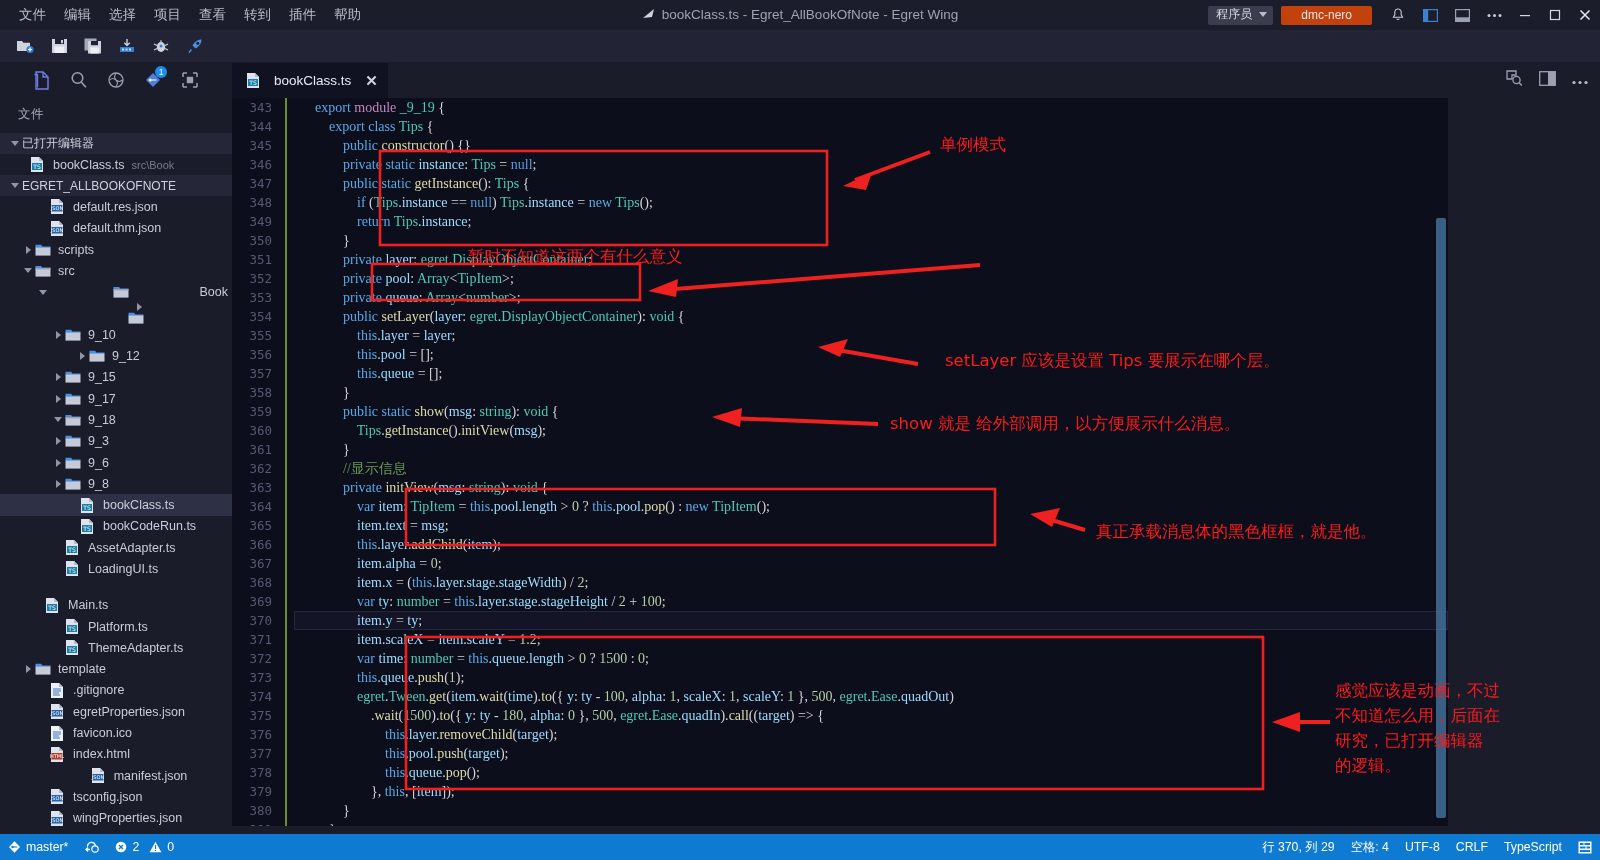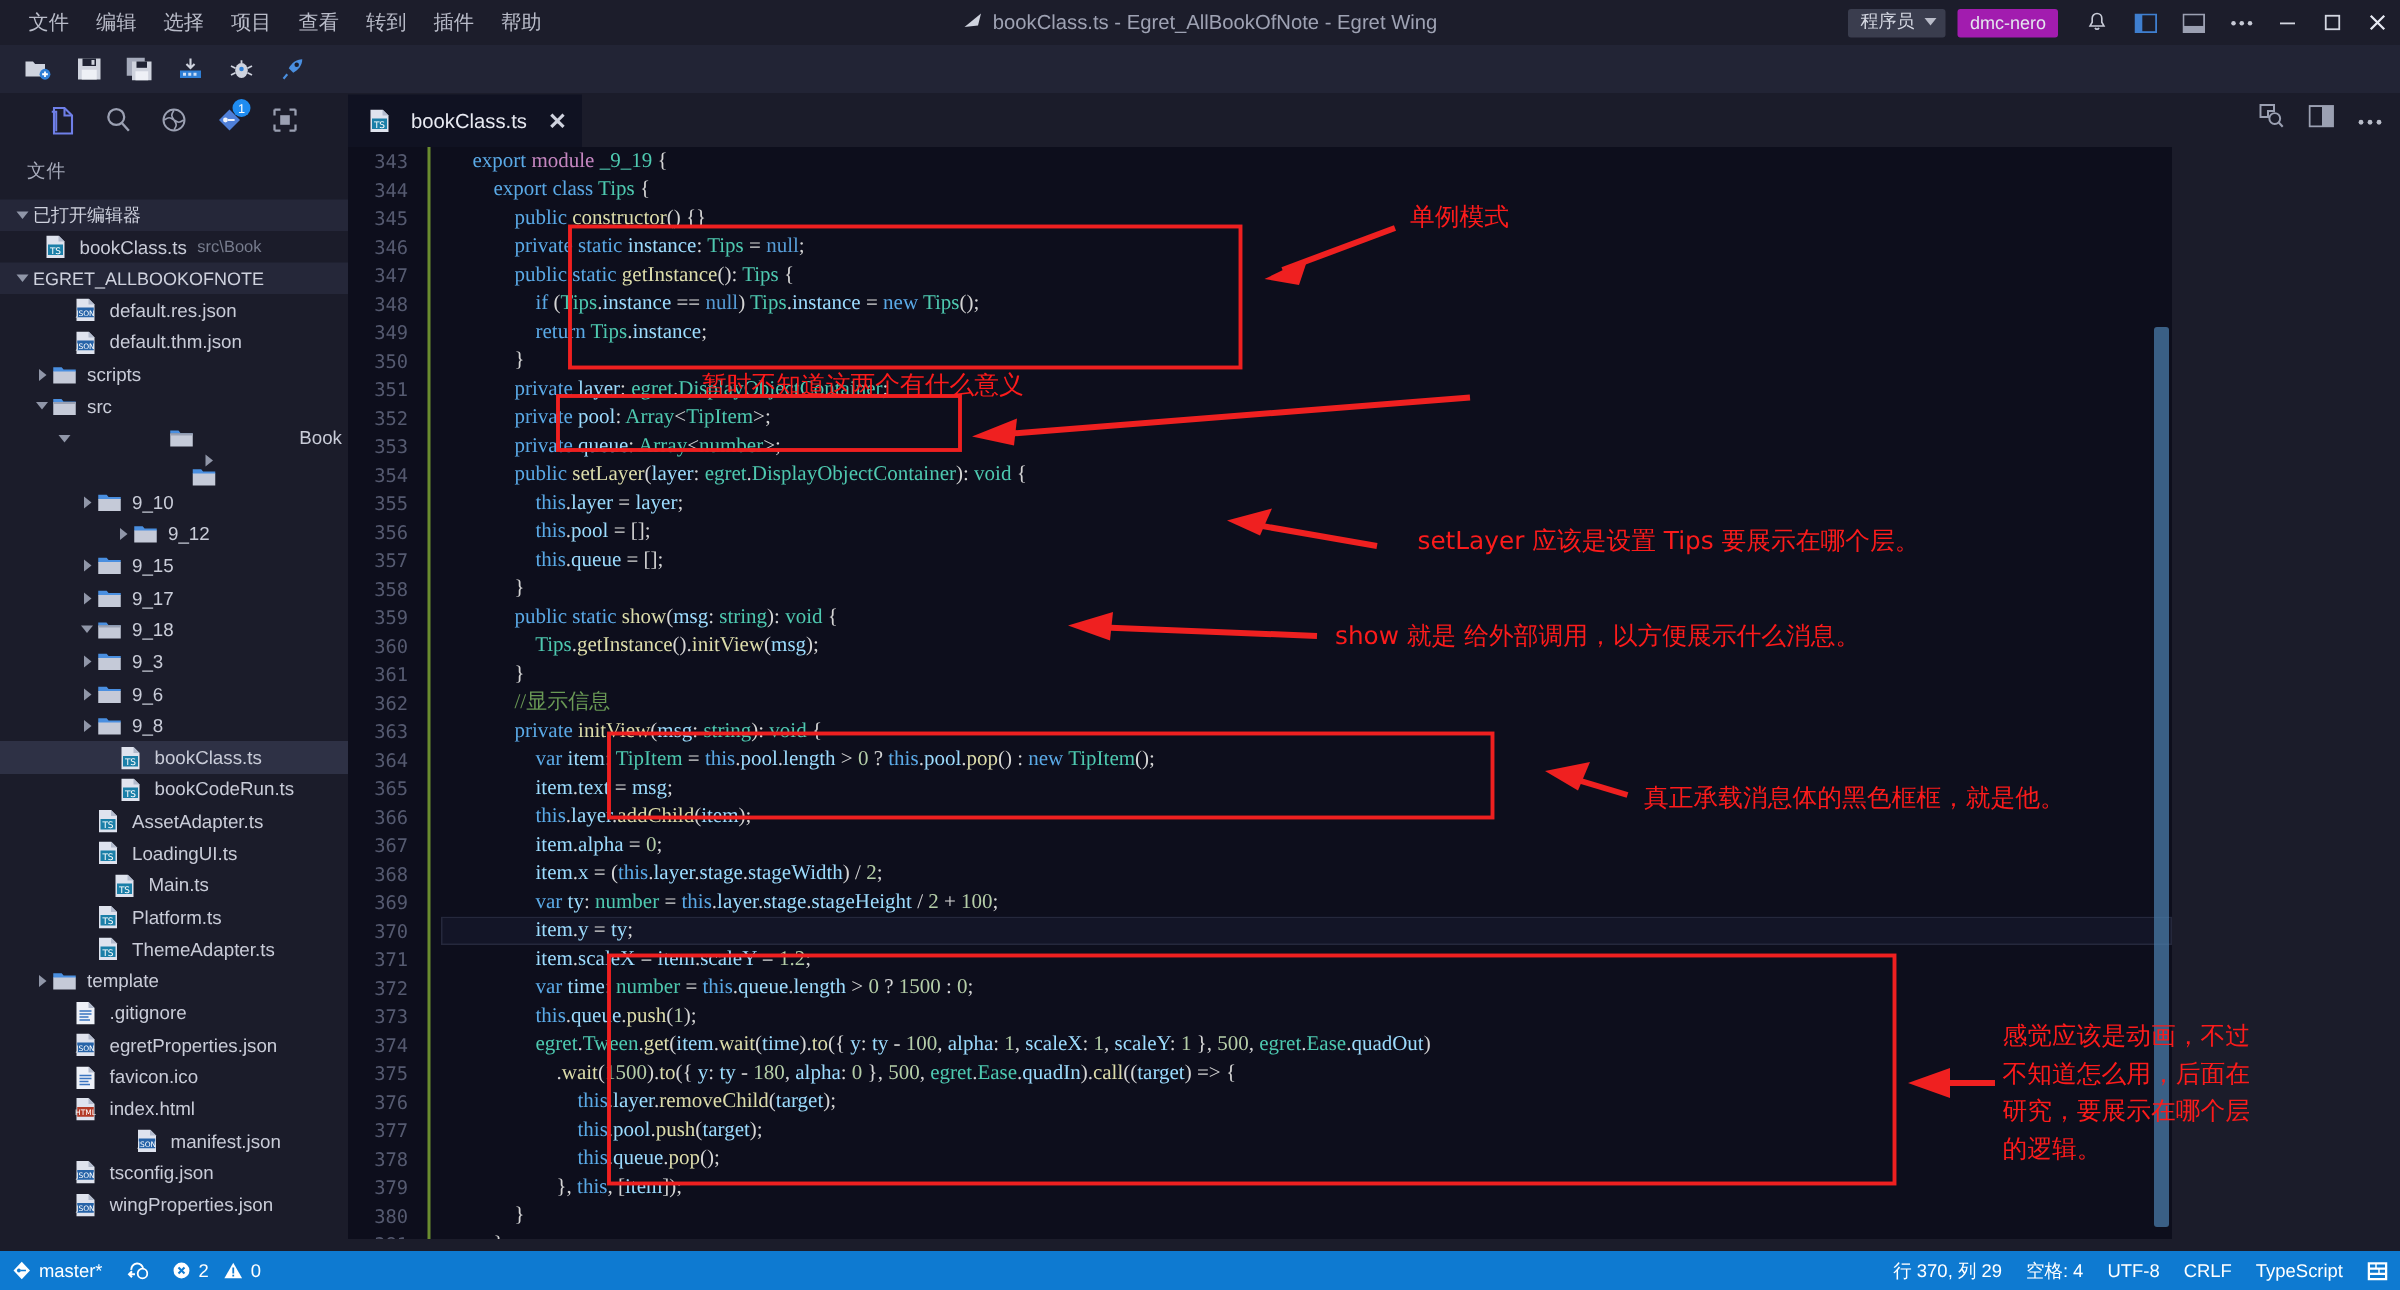--- a/index.html
+++ b/index.html
@@ -32,22 +32,22 @@
   #title-right {
     position: absolute; right: 0; top: 0; height: 30px;
     display: flex; align-items: center; gap: 0px;
   }
   .badge-select {
     background: #3a3d4e; color: #d6d9e3; font-size: 12px;
     padding: 2px 6px 3px 8px; border-radius: 2px; margin-right: 8px;
     display: flex; align-items: center; gap: 7px; height: 19px;
   }
   .badge-user {
-    background: #a21caf; color: #e4e6ee; font-size: 12px;
-    padding: 3px 8px; border-radius: 2px; margin-right: 10px; height: 19px;
+    background: #c2410c; color: #e4e6ee; font-size: 12px;
+    padding: 3px 20px; border-radius: 2px; margin-right: 10px; height: 19px;
     display:flex; align-items:center;
   }
   .caret-down {
     width: 0; height: 0; border-left: 4px solid transparent;
     border-right: 4px solid transparent; border-top: 5px solid #b9bcc9;
   }
   .titlebar-icon {
     width: 32px; height: 30px; display: flex; align-items: center;
     justify-content: center; color: #c7cad6;
   }
@@ -576,21 +576,21 @@
         <span class="fi">
           <svg width="14" height="15" viewBox="0 0 14 15">
             <path d="M1 0h8l4 4v11H1z" fill="#dfe3ee"></path>
             <path d="M9 0v4h4" fill="#b3bbcd"></path>
             <rect x="2" y="6" width="10" height="7" fill="#1b7fa8"></rect>
             <text x="7" y="12" font-size="6" fill="#fff" text-anchor="middle" font-family="DejaVu Sans, sans-serif">TS</text>
           </svg>
         </span>
         <span class="tree-label">LoadingUI.ts</span>
       </div>
-      <div class="tree-row" style="padding-left: 62px;">
+      <div class="tree-row" style="padding-left: 31px; margin-top: 15px;">
         <span class="twisty"></span>
         <span class="fi">
           <svg width="14" height="15" viewBox="0 0 14 15">
             <path d="M1 0h8l4 4v11H1z" fill="#dfe3ee"></path>
             <path d="M9 0v4h4" fill="#b3bbcd"></path>
             <rect x="2" y="6" width="10" height="7" fill="#1b7fa8"></rect>
             <text x="7" y="12" font-size="6" fill="#fff" text-anchor="middle" font-family="DejaVu Sans, sans-serif">TS</text>
           </svg>
         </span>
         <span class="tree-label">Main.ts</span>
@@ -837,21 +837,21 @@
   </g>
 </svg>
 <div id="anno-layer">
     <div class="anno" style="left: 940px; top: 132px;">单例模式</div>
     <div class="anno" style="left: 468px; top: 244px;">暂时不知道这两个有什么意义</div>
     <div class="anno" style="left: 945px; top: 348px;">setLayer 应该是设置 Tips 要展示在哪个层。</div>
     <div class="anno" style="left: 890px; top: 411px;">show 就是 给外部调用，以方便展示什么消息。</div>
     <div class="anno" style="left: 1096px; top: 519px;">真正承载消息体的黑色框框，就是他。</div>
     <div class="anno" style="left: 1335px; top: 678px;">感觉应该是动画，不过
 不知道怎么用，后面在
-研究，要展示在哪个层
+研究，已打开编辑器
 的逻辑。</div>
   </div>
 
 <div id="statusbar">
   <div class="sb-item">
     <svg width="13" height="14" viewBox="0 0 13 14">
         <path d="M1 7L6.5 1.2 12 7l-5.5 5.8z" fill="#fff"></path>
         <circle cx="4.6" cy="7" r="1.3" fill="#0e7ad1"></circle>
         <path d="M5.9 7h3.4" stroke="#0e7ad1" stroke-width="1.1"></path>
       </svg>

